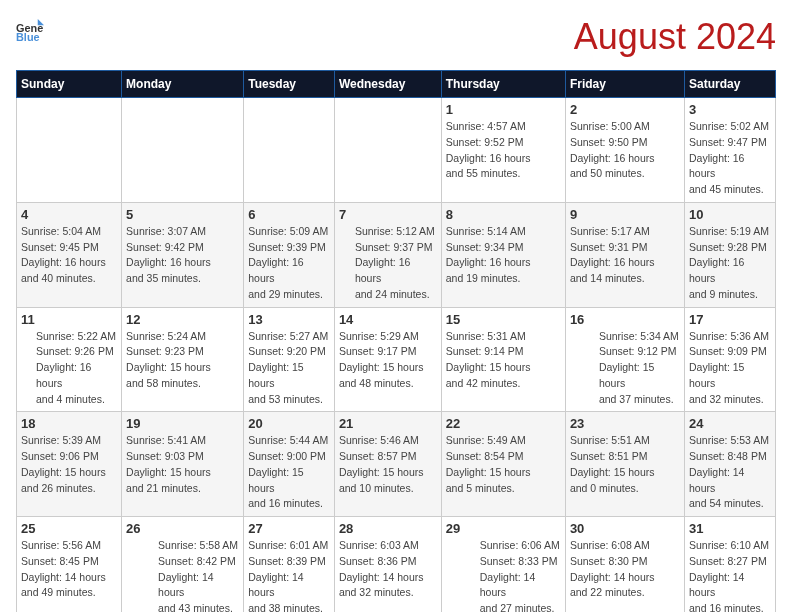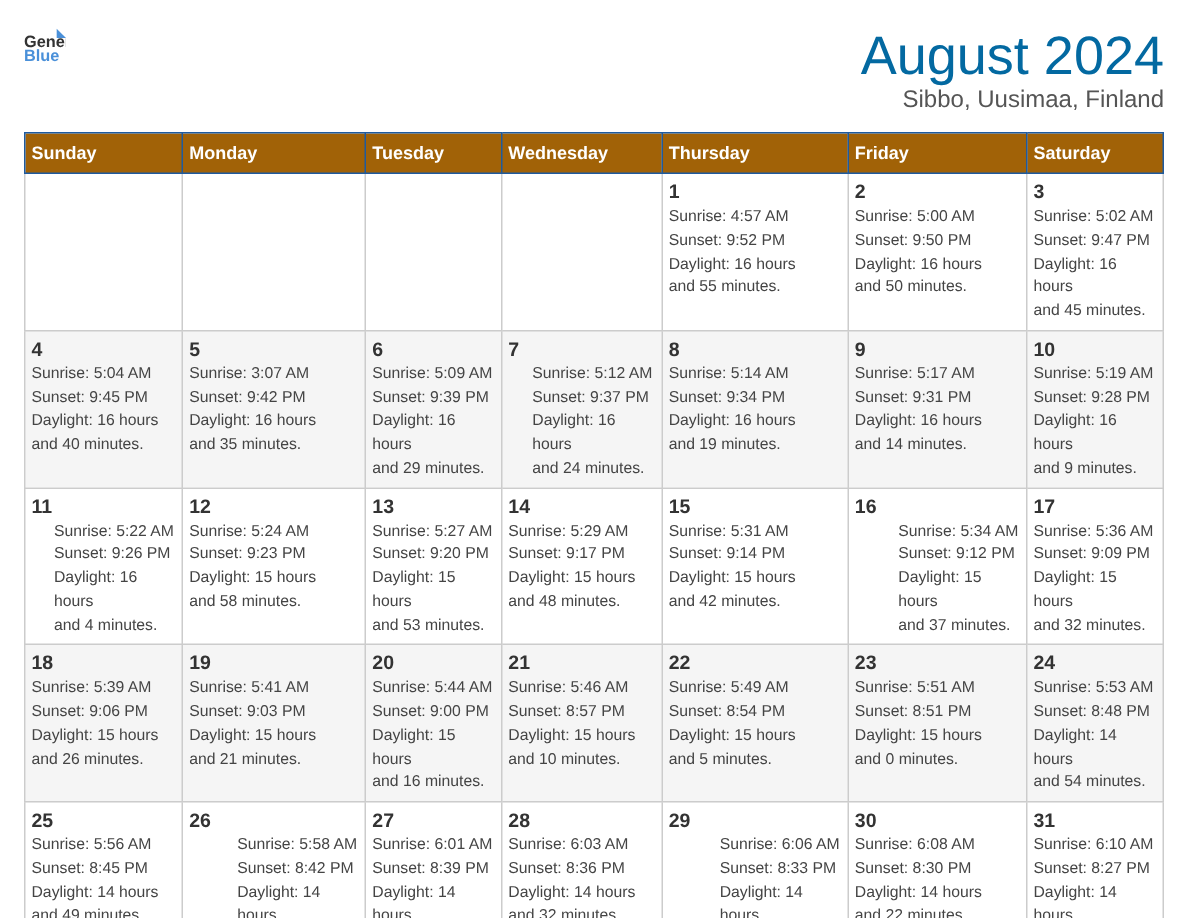--- a/index.html
+++ b/index.html
@@ -24,33 +24,33 @@
     .logo-icon {
       width: 28px;
       height: 28px;
     }
     .title-block {
       text-align: right;
     }
     .main-title {
       font-size: 36px;
       font-weight: normal;
-      color: #0369a1;
+      color: #b91c1c;
     }
     .subtitle {
       font-size: 16px;
       color: #555;
     }
     table {
       width: 100%;
       border-collapse: collapse;
       font-size: 11px;
     }
     thead tr th {
-      background-color: #a16207;
+      background-color: #0f172a;
       color: #fff;
       padding: 6px 4px;
       text-align: left;
       font-size: 12px;
       border: 1px solid #1e5a9e;
     }
     tbody tr td {
       border: 1px solid #ccc;
       padding: 4px;
       vertical-align: top;
@@ -88,21 +88,20 @@
 <div class="header">
   <div class="logo">
     <svg class="logo-icon" viewBox="0 0 36 36">
       <text x="0" y="20" font-size="14" font-weight="bold" fill="#333">General</text>
       <text x="0" y="32" font-size="14" font-weight="bold" fill="#4a90d9">Blue</text>
       <polygon points="28,4 36,12 28,12" fill="#4a90d9"></polygon>
     </svg>
   </div>
   <div class="title-block">
     <div class="main-title">August 2024</div>
-    <div class="subtitle">Sibbo, Uusimaa, Finland</div>
   </div>
 </div>
 
 <table>
   <thead>
     <tr>
     <th>Sunday</th>
         <th>Monday</th>
         <th>Tuesday</th>
         <th>Wednesday</th>

